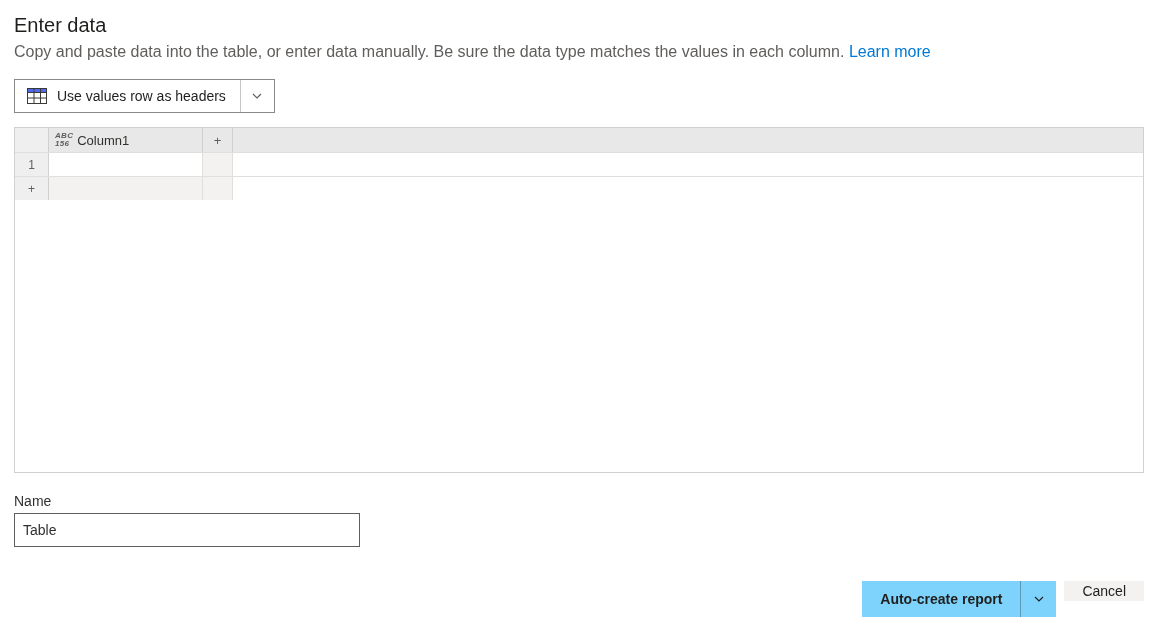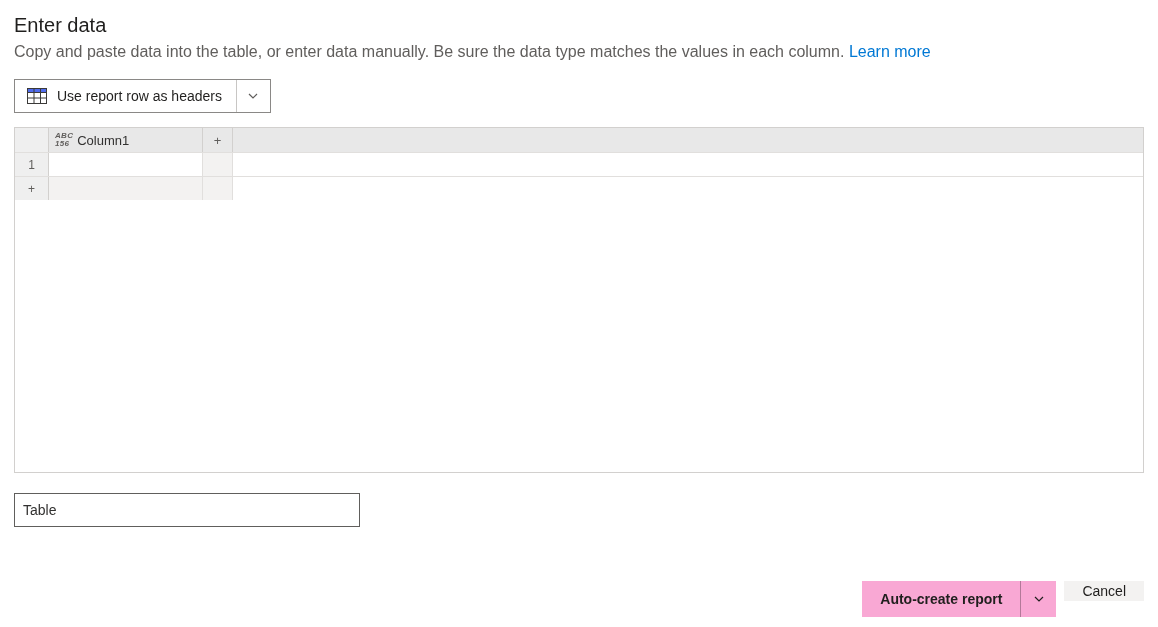--- a/index.html
+++ b/index.html
@@ -159,21 +159,21 @@
 
     .footer {
       position: absolute;
       right: 14px;
       bottom: 10px;
       display: flex;
       gap: 8px;
     }
     .primary-split {
       display: flex;
-      background: #f9a8d4;
+      background: #7dd3fc;
       height: 36px;
     }
     .primary-split .main {
       display: flex;
       align-items: center;
       padding: 0 18px;
       font-size: 14px;
       color: #201f1e;
       font-weight: 600;
       cursor: pointer;
@@ -213,21 +213,21 @@
 <div class="headers-btn">
   <span class="icon-wrap">
     <svg width="20" height="16" viewBox="0 0 20 16">
       <rect x="0.5" y="0.5" width="19" height="15" fill="none" stroke="#3b3a39" stroke-width="1"></rect>
       <rect x="0.5" y="0.5" width="19" height="4" fill="#4f6bed" stroke="#3b3a39" stroke-width="1"></rect>
       <line x1="7" y1="0.5" x2="7" y2="15.5" stroke="#3b3a39" stroke-width="1"></line>
       <line x1="13.5" y1="0.5" x2="13.5" y2="15.5" stroke="#3b3a39" stroke-width="1"></line>
       <line x1="0.5" y1="10" x2="19.5" y2="10" stroke="#3b3a39" stroke-width="1"></line>
     </svg>
   </span>
-  <span class="label">Use report row as headers</span>
+  <span class="label">Use values row as headers</span>
   <span class="chev-wrap">
     <svg width="12" height="12" viewBox="0 0 12 12">
       <path d="M2 4 L6 8 L10 4" fill="none" stroke="#605e5c" stroke-width="1.2"></path>
     </svg>
   </span>
 </div>
 
 <div class="grid-container">
   <div class="grid-header-row">
     <div class="row-gutter"></div>
@@ -249,20 +249,21 @@
   </div>
 
   <div class="grid-row add-row-row">
     <div class="row-gutter">+</div>
     <div class="cell"></div>
     <div class="cell-rest"></div>
   </div>
 </div>
 
 <div class="name-section">
+  <div class="name-label">Name</div>
   <input class="name-input" type="text" value="Table" style="">
 </div>
 
 <div class="footer">
   <div class="primary-split">
     <div class="main">Auto-create report</div>
     <div class="split">
       <svg width="12" height="12" viewBox="0 0 12 12">
         <path d="M2 4 L6 8 L10 4" fill="none" stroke="#201f1e" stroke-width="1.2"></path>
       </svg>

